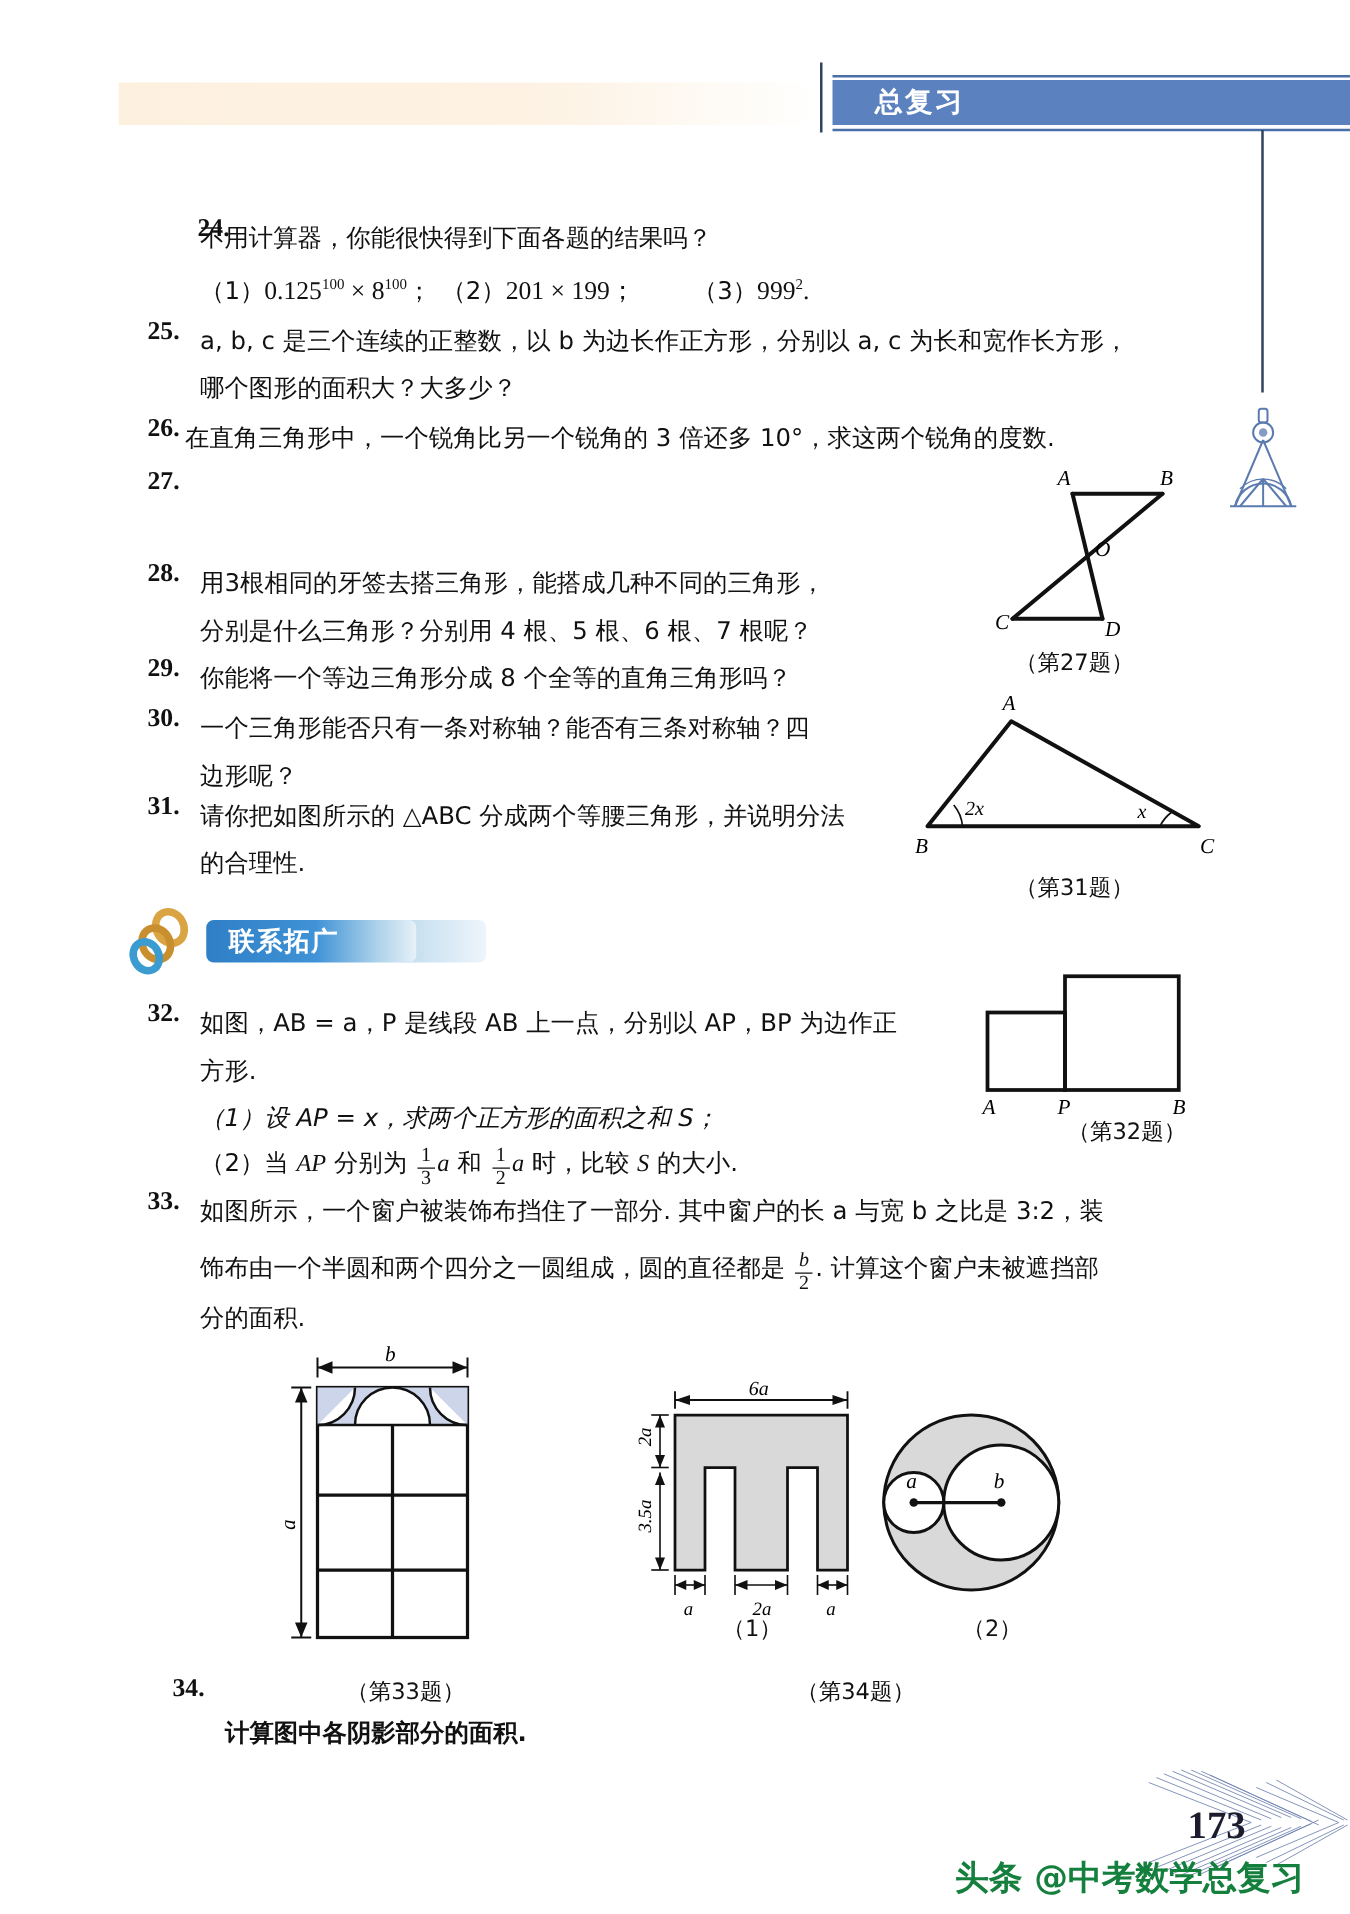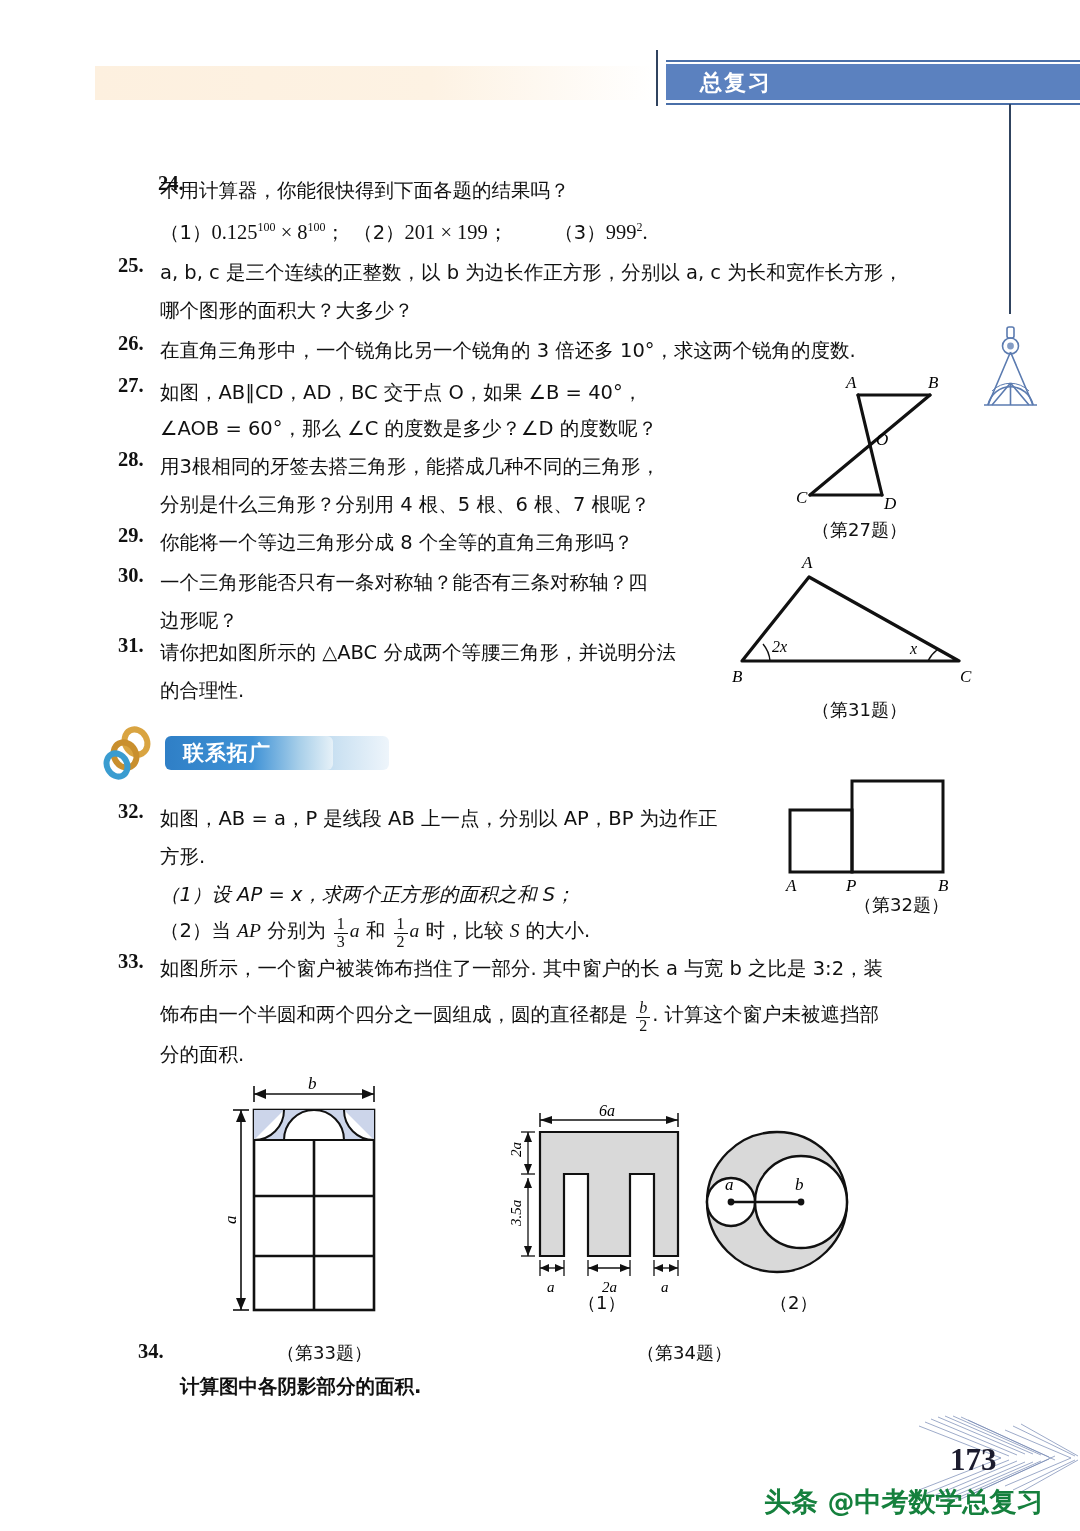--- a/index.html
+++ b/index.html
@@ -134,25 +134,23 @@
     <span style="display:inline-block;">
       <span class="body-txt">（3）</span><span>999</span><span class="up">2</span><span>.</span>
     </span>
   </div>
 
   <div class="num" style="left:118px;top:254px;">25.</div>
   <div class="prob body-txt" style="left:160px;top:292px;">哪个图形的面积大？大多少？</div>
   <div class="prob body-txt" style="left:160px;top:254px;">a, b, c 是三个连续的正整数，以 b 为边长作正方形，分别以 a, c 为长和宽作长方形，</div>
 
   <div class="num" style="left:118px;top:332px;">26.</div>
-  <div class="prob body-txt" style="left:160px;top:332px;">在直角三角形中，一个锐角比另一个锐角的 3 倍还多 10°，求这两个锐角的度数.</div>
+  <div class="prob body-txt" style="left:148px;top:332px;">在直角三角形中，一个锐角比另一个锐角的 3 倍还多 10°，求这两个锐角的度数.</div>
 
   <div class="num" style="left:118px;top:374px;">27.</div>
-  <div class="prob body-txt" style="left:160px;top:374px;">如图，AB∥CD，AD，BC 交于点 O，如果 ∠B = 40°，</div>
-  <div class="prob body-txt" style="left:160px;top:410px;">∠AOB = 60°，那么 ∠C 的度数是多少？∠D 的度数呢？</div>
 
   <div class="num" style="left:118px;top:448px;">28.</div>
   <div class="prob body-txt" style="left:160px;top:448px;">用3根相同的牙签去搭三角形，能搭成几种不同的三角形，</div>
   <div class="prob body-txt" style="left:160px;top:486px;">分别是什么三角形？分别用 4 根、5 根、6 根、7 根呢？</div>
 
   <div class="num" style="left:118px;top:524px;">29.</div>
   <div class="prob body-txt" style="left:160px;top:524px;">你能将一个等边三角形分成 8 个全等的直角三角形吗？</div>
 
   <div class="num" style="left:118px;top:564px;">30.</div>
   <div class="prob body-txt" style="left:160px;top:564px;">一个三角形能否只有一条对称轴？能否有三条对称轴？四</div>

